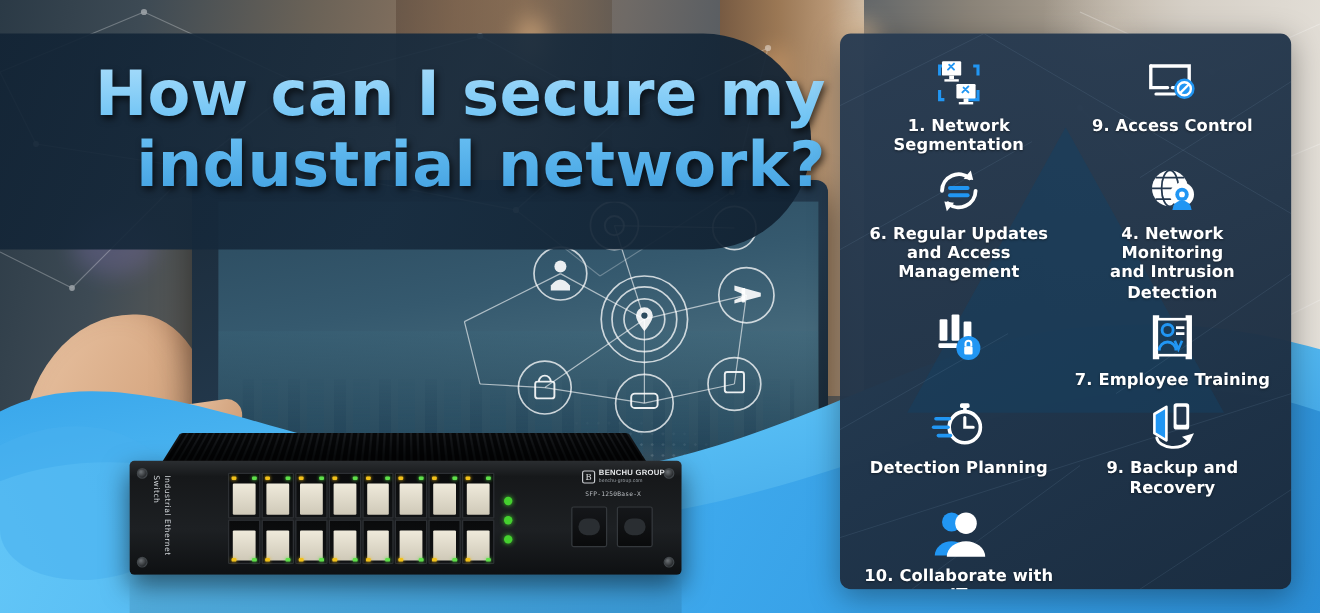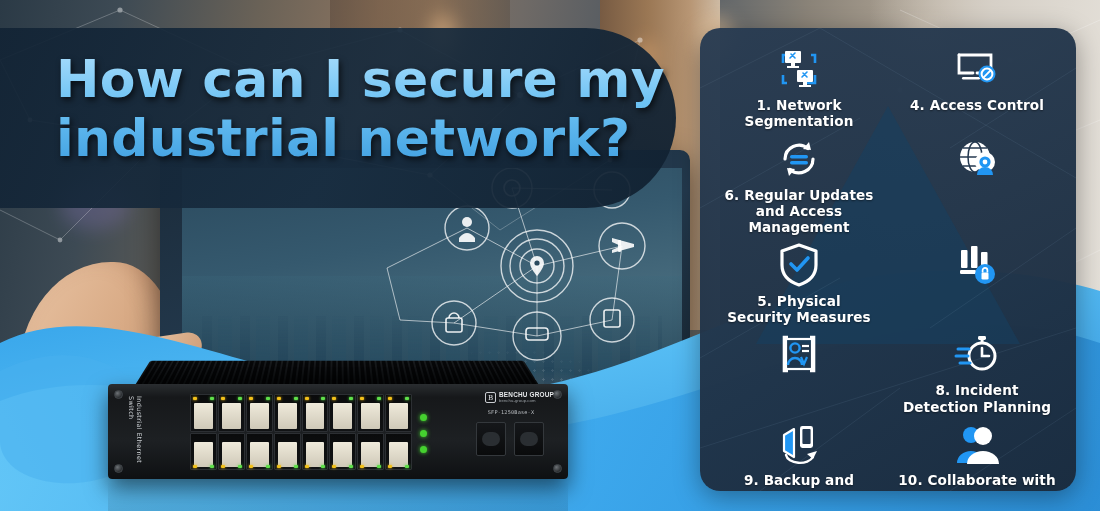--- a/index.html
+++ b/index.html
@@ -117,43 +117,44 @@
   .wave { position: absolute; left: 0; bottom: 0; width: 1100px; height: 260px; }
 
   
   .headline-panel {
     position: absolute; left: -40px; top: 28px;
     width: 716px; height: 180px;
     background: linear-gradient(120deg, rgba(18,35,52,.93) 0%, rgba(23,43,62,.92) 55%, rgba(17,33,49,.95) 100%);
     border-radius: 0 92px 92px 0;
   }
   .headline {
-    position: absolute; left: 56px; top: 50px;
+    position: absolute; left: 68px; top: 50px;
     width: 620px;
     font-size: 52px;
     font-weight: bold;
     line-height: 1.14;
     letter-spacing: .2px;
     background: linear-gradient(180deg, #a9ddfb 0%, #6cc2f4 45%, #3f9fe0 100%);
     -webkit-background-clip: text;
             background-clip: text;
     color: transparent;
     -webkit-text-fill-color: transparent;
     filter: drop-shadow(2px 3px 3px rgba(0,0,0,.65));
     font-family: "DejaVu Sans", sans-serif;
+    text-align: right;
   }
   .headline .l2 { display: block; }
 
   
   .card {
     position: absolute; left: 700px; top: 28px;
     width: 376px; height: 463px;
     background:
       linear-gradient(150deg, rgba(41,60,82,.97) 0%, rgba(33,52,73,.97) 45%, rgba(26,43,62,.98) 100%);
-    border-radius: 20px;
+    border-radius: 9px;
     overflow: hidden;
     box-shadow: 0 6px 26px rgba(0,0,0,.35);
   }
   .card-tri {
     position: absolute; left: 50%; top: 78px; transform: translateX(-50%);
     width: 0; height: 0;
     border-left: 132px solid transparent;
     border-right: 132px solid transparent;
     border-bottom: 238px solid rgba(22,64,96,.55);
   }
@@ -561,21 +562,21 @@
           <div class="ico">
             <svg width="46" height="40" viewBox="0 0 46 40">
      <path d="M5 6 h32 v18 h-14" fill="none" stroke="#ffffff" stroke-width="2.8" stroke-linecap="round"></path>
      <path d="M5 6 v18 h14" fill="none" stroke="#ffffff" stroke-width="2.8" stroke-linecap="round"></path>
      <rect x="8" y="28" width="18" height="2.6" rx="1.3" fill="#ffffff"></rect>
      <circle cx="33" cy="25" r="8.5" fill="#2196f3"></circle>
      <circle cx="33" cy="25" r="5.4" fill="none" stroke="#ffffff" stroke-width="2"></circle>
      <line x1="29.4" y1="28.6" x2="36.6" y2="21.4" stroke="#ffffff" stroke-width="2"></line>
    </svg>
           </div>
-          <div class="lbl">4. Access Control</div>
+          <div class="lbl">9. Access Control</div>
         </div>
         <div class="cell">
           <div class="ico">
             <svg width="46" height="42" viewBox="0 0 46 42">
      <path d="M9 21 a14 14 0 0 1 23 -10.5" fill="none" stroke="#ffffff" stroke-width="3.2" stroke-linecap="round"></path>
      <path d="M37 21 a14 14 0 0 1 -23 10.5" fill="none" stroke="#ffffff" stroke-width="3.2" stroke-linecap="round"></path>
      <path d="M33 4 l2 8 l-8 -1 z" fill="#ffffff"></path>
      <path d="M13 38 l-2 -8 l8 1 z" fill="#ffffff"></path>
      <rect x="14" y="17" width="18" height="3.4" rx="1.7" fill="#2196f3"></rect>
      <rect x="14" y="23" width="18" height="3.4" rx="1.7" fill="#2196f3"></rect>
@@ -595,31 +596,23 @@
        <line x1="6" y1="19" x2="36" y2="19"></line>
        <line x1="9" y1="10" x2="33" y2="10"></line>
        <line x1="9" y1="28" x2="33" y2="28"></line>
      </g>
      <circle cx="31" cy="24" r="10" fill="#ffffff"></circle>
      <circle cx="31" cy="24" r="5.6" fill="#2196f3"></circle>
      <circle cx="31" cy="24" r="2.4" fill="#ffffff"></circle>
      <path d="M23 37 a8 8 0 0 1 16 0 z" fill="#2196f3"></path>
    </svg>
           </div>
-        </div>
-        <div class="cell">
-          <div class="ico">
-            <svg width="42" height="44" viewBox="0 0 42 44">
-     <path d="M21 2 L38 8 v14 c0 11 -8 17 -17 20 C12 39 4 33 4 22 V8 z" fill="none" stroke="#ffffff" stroke-width="3.2" stroke-linejoin="round"></path>
-     <path d="M13 21 l6 6 l11 -12" fill="none" stroke="#2196f3" stroke-width="3.6" stroke-linecap="round" stroke-linejoin="round"></path>
-   </svg>
-          </div>
           <div class="lbl">
-            <div>5. Physical</div>
-            <div>Security Measures</div>
+            <div>4. Network Monitoring</div>
+            <div>and Intrusion Detection</div>
           </div>
         </div>
         <div class="cell">
           <div class="ico">
             <svg width="44" height="42" viewBox="0 0 44 42">
      <rect x="6" y="6" width="6.5" height="18" rx="1" fill="#ffffff"></rect>
      <rect x="16" y="2" width="6.5" height="22" rx="1" fill="#ffffff"></rect>
      <rect x="26" y="8" width="6.5" height="16" rx="1" fill="#ffffff"></rect>
      <rect x="5" y="26" width="16" height="4" rx="1.2" fill="#ffffff"></rect>
      <circle cx="30" cy="30" r="10" fill="#2196f3"></circle>
@@ -634,38 +627,38 @@
      <path d="M10 4 H6 v34 h4 M32 4 h4 v34 h-4" fill="none" stroke="#ffffff" stroke-width="2.6"></path>
      <rect x="8" y="6" width="26" height="30" fill="none" stroke="#ffffff" stroke-width="2.2"></rect>
      <circle cx="17" cy="15" r="4.6" fill="none" stroke="#2196f3" stroke-width="2.4"></circle>
      <path d="M10 32 a7 7 0 0 1 14 0" fill="none" stroke="#2196f3" stroke-width="2.4"></path>
      <line x1="24" y1="13" x2="31" y2="13" stroke="#ffffff" stroke-width="2.2"></line>
      <line x1="24" y1="18" x2="31" y2="18" stroke="#ffffff" stroke-width="2.2"></line>
      <path d="M23 24 l3 7 l3 -7" fill="none" stroke="#2196f3" stroke-width="2.2"></path>
    </svg>
           </div>
           <div class="lbl">
+            <div>7. Employee Training</div>
           </div>
         </div>
         <div class="cell">
           <div class="ico">
             <svg width="46" height="42" viewBox="0 0 46 42">
      <circle cx="28" cy="23" r="13" fill="none" stroke="#ffffff" stroke-width="3"></circle>
      <rect x="24" y="3" width="8" height="4" rx="1.4" fill="#ffffff"></rect>
      <rect x="26.6" y="6" width="3" height="4" fill="#ffffff"></rect>
      <path d="M28 15 v8 h7" fill="none" stroke="#ffffff" stroke-width="2.6" stroke-linecap="round"></path>
      <g stroke="#2196f3" stroke-width="3" stroke-linecap="round">
        <line x1="4" y1="16" x2="15" y2="16"></line>
        <line x1="2" y1="23" x2="14" y2="23"></line>
        <line x1="6" y1="30" x2="16" y2="30"></line>
      </g>
    </svg>
           </div>
           <div class="lbl">
-            <div>8. Incident</div>
             <div>Detection Planning</div>
           </div>
         </div>
         <div class="cell">
           <div class="ico">
             <svg width="46" height="42" viewBox="0 0 46 42">
      <path d="M18 6 L8 12 v16 l10 6 z" fill="#2196f3"></path>
      <path d="M18 6 L8 12 v16 l10 6 z" fill="none" stroke="#ffffff" stroke-width="2.2" stroke-linejoin="round"></path>
      <rect x="24" y="3" width="13" height="22" rx="2.4" fill="#ffffff"></rect>
      <rect x="26.4" y="6" width="8.2" height="15" rx="1" fill="#24384f"></rect>

